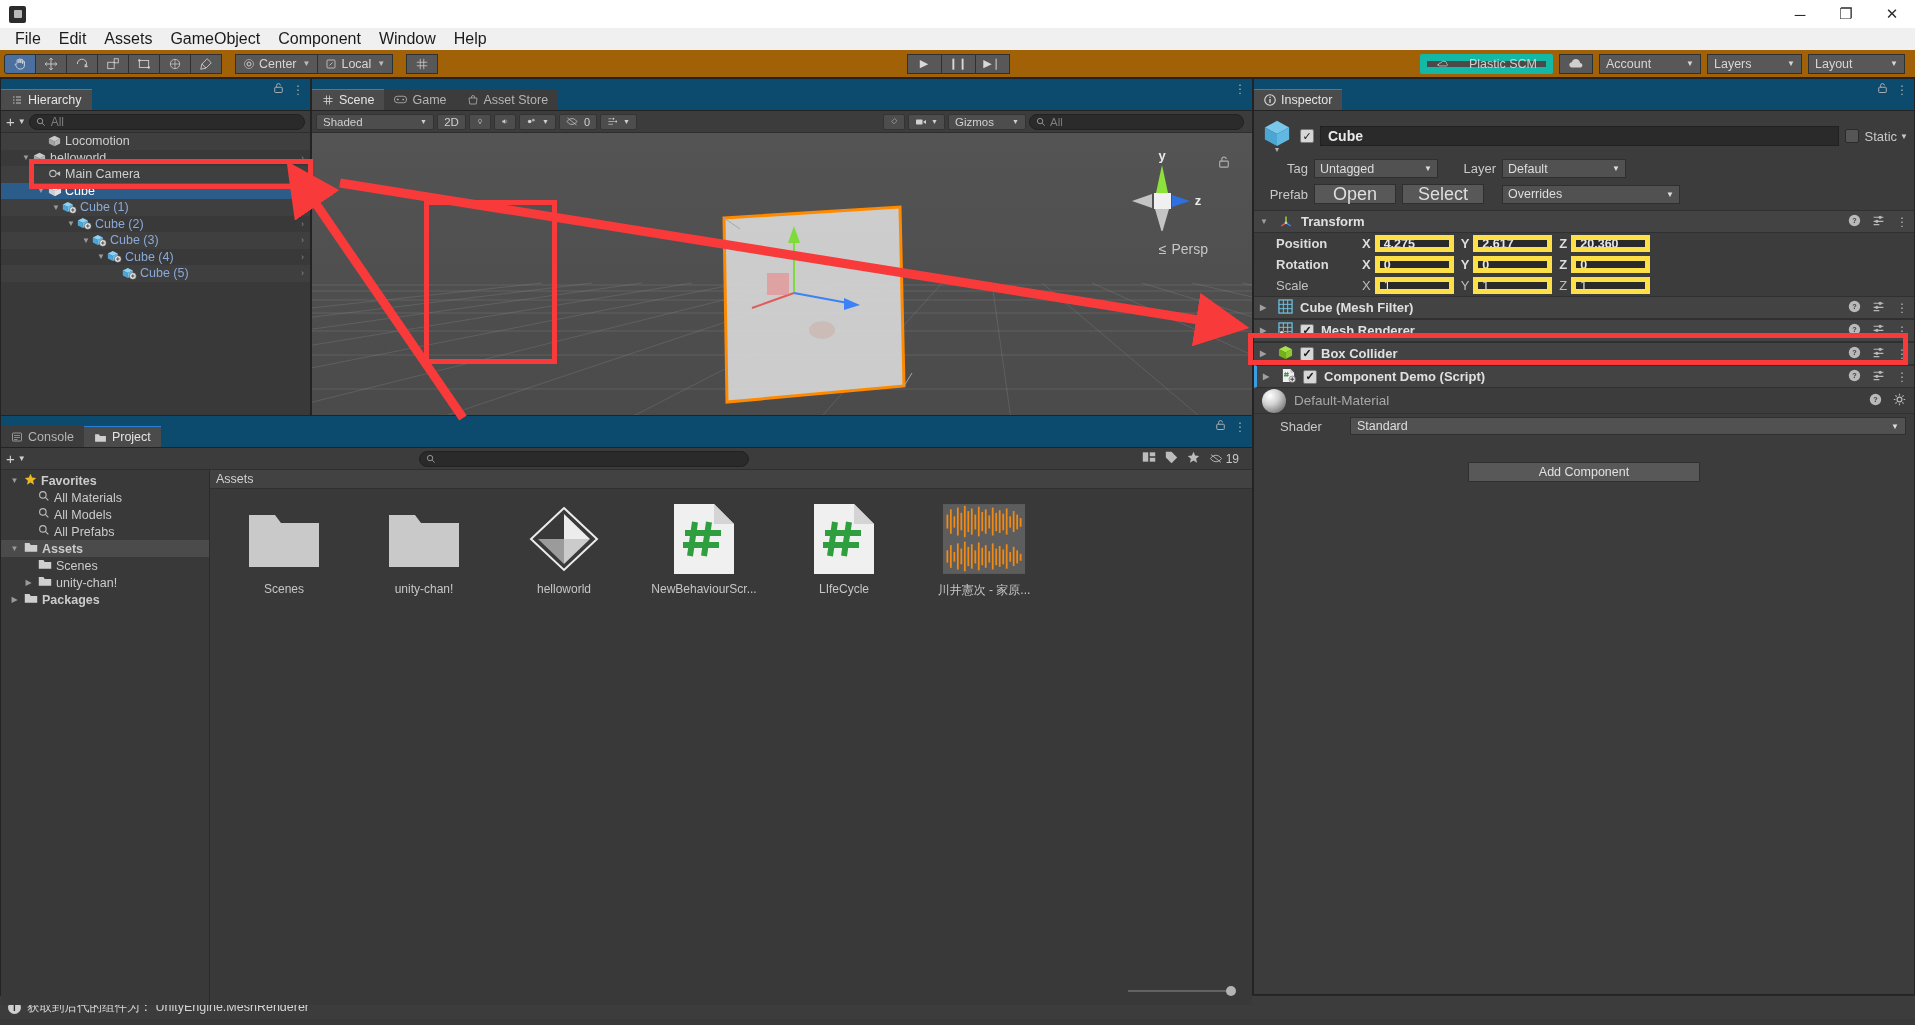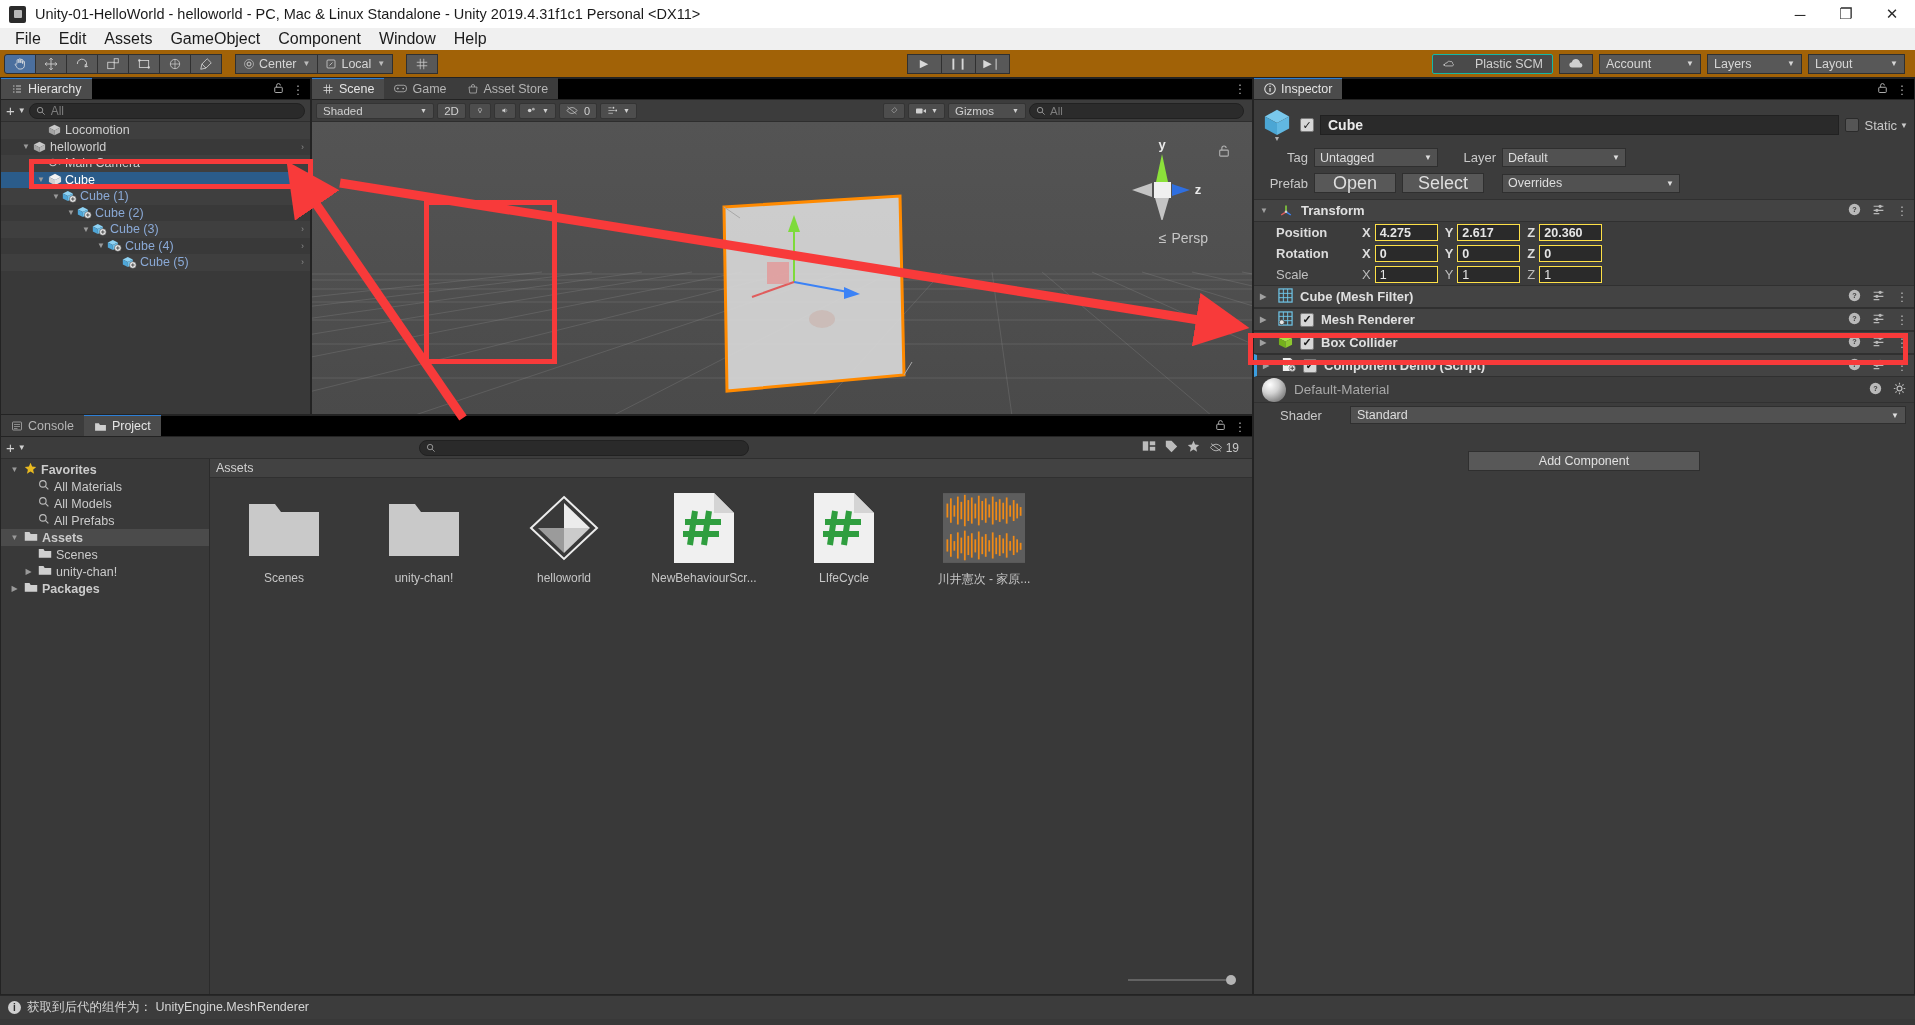--- a/index.html
+++ b/index.html
@@ -33,33 +33,33 @@
   .gap { width:14px; }
   .pivbtn { height:20px; background:#585858; border:1px solid #303030; display:flex;
     align-items:center; padding:0 7px; gap:4px; color:#d6d6d6; font-size:12.5px;
     margin-right:-1px; }
   .pivbtn .caret { font-size:8px; opacity:.8; margin-left:2px;}
   #play-group { position:absolute; left:50%; transform:translateX(-50%); display:flex; }
   #play-group .pbtn { width:35px; height:20px; background:#585858; border:1px solid #303030;
     display:flex; align-items:center; justify-content:center; color:#d8d8d8; font-size:11px;
     margin-right:-1px; }
   #tb-right { margin-left:auto; display:flex; align-items:center; gap:6px; }
-  .plastic { height:20px; background:#4a4a4a; border:1px solid #14b8a6; border-radius:2px;
+  .plastic { height:20px; background:#4a4a4a; border:7px solid #14b8a6; border-radius:2px;
     display:flex; align-items:center; padding:0 9px; gap:20px; font-size:12.5px; color:#d0d0d0;}
   .cloudbtn { width:34px; height:20px; background:#585858; border:1px solid #303030;
     display:flex; align-items:center; justify-content:center; }
   .dropbtn { height:20px; background:#585858; border:1px solid #303030; display:flex;
     align-items:center; justify-content:space-between; padding:0 6px; font-size:12.5px;
     color:#d6d6d6; }
 
   
   #workspace { position:relative; width:1915px; height:917px; background:#383838; }
 
   .panel { position:absolute; background:#393939; border:1px solid #232323; }
-  .tabstrip { height:21px; background:#000000; display:flex; align-items:flex-end;
+  .tabstrip { height:32px; background:#0c4a6e; display:flex; align-items:flex-end;
     border-bottom:1px solid #232323; position:relative; }
   .tab { height:21px; display:flex; align-items:center; gap:5px; padding:0 10px;
     font-size:12.5px; color:#b4b4b4; background:#3c3c3c; }
   .tab.active { background:#4b4b4b; color:#e4e4e4; border-top:1px solid #2d7fd6; }
   .tab-icons { position:absolute; right:6px; top:3px; display:flex; gap:8px;
     align-items:center; color:#b0b0b0; font-size:12px;}
 
   
   #hierarchy { left:0; top:0; width:311px; height:337px; }
   #hier-tools { height:22px; background:#3c3c3c; display:flex; align-items:center;
@@ -138,21 +138,21 @@
   .comp-header .fold { width:11px; font-size:8px; color:#a0a0a0; }
   .comp-icons { margin-left:auto; display:flex; gap:11px; align-items:center;
     color:#b9b9b9; font-size:12px; font-weight:normal;}
   .tr-row { height:21px; display:flex; align-items:center; padding-left:22px;
     font-size:13px; gap:0; }
   .tr-row .lab { width:86px; font-weight:bold; color:#dcdcdc;}
   .tr-row.scale .lab { font-weight:normal; color:#c0c0c0;}
   .axis { display:flex; align-items:center; gap:4px; margin-right:7px;}
   .axis .ax { font-weight:bold; font-size:13px; color:#dcdcdc; }
   .tr-row.scale .ax { font-weight:normal; color:#bcbcbc;}
-  .num { width:63px; height:17px; background:#2a2a2a; border:1px solid #fde047;
+  .num { width:79px; height:17px; background:#2a2a2a; border:5px solid #fde047;
     display:flex; align-items:center; padding:0 4px; font-size:12.5px; color:#e6e6e6;
     font-weight:bold; overflow:hidden; white-space:nowrap;}
   .tr-row.scale .num { font-weight:normal; }
   .mat-row { height:26px; display:flex; align-items:center; gap:8px; padding:0 8px;
     border-bottom:1px solid #313131;}
   .sphere { width:24px; height:24px; border-radius:50%;
     background:radial-gradient(circle at 33% 28%, #fff 0%, #d2d2d2 38%, #8f8f8f 70%, #5e5e5e 100%);}
   .shader-row { height:24px; display:flex; align-items:center; gap:10px; padding:0 8px 0 26px;}
   .shader-field { flex:1; height:18px; background:#515151; border:1px solid #2f2f2f;
     display:flex; align-items:center; justify-content:space-between; padding:0 6px;
@@ -174,21 +174,20 @@
   svg.anno { position:absolute; left:0; top:0; width:1915px; height:1025px;
     pointer-events:none; z-index:59; }
 </style>
 </head>
 <body>
 
 <div id="titlebar">
   <div class="tb-icon">
       <span></span>
     </div>
-  <div>Unity-01-HelloWorld - helloworld - PC, Mac &amp; Linux Standalone - Unity 2019.4.31f1c1 Personal &lt;DX11&gt;</div>
   <div id="win-btns">
     <div>─</div>
     <div>❐</div>
     <div class="close">✕</div>
   </div>
 </div>
 
 <div id="menubar">
   <div>File</div>
   <div>Edit</div>

